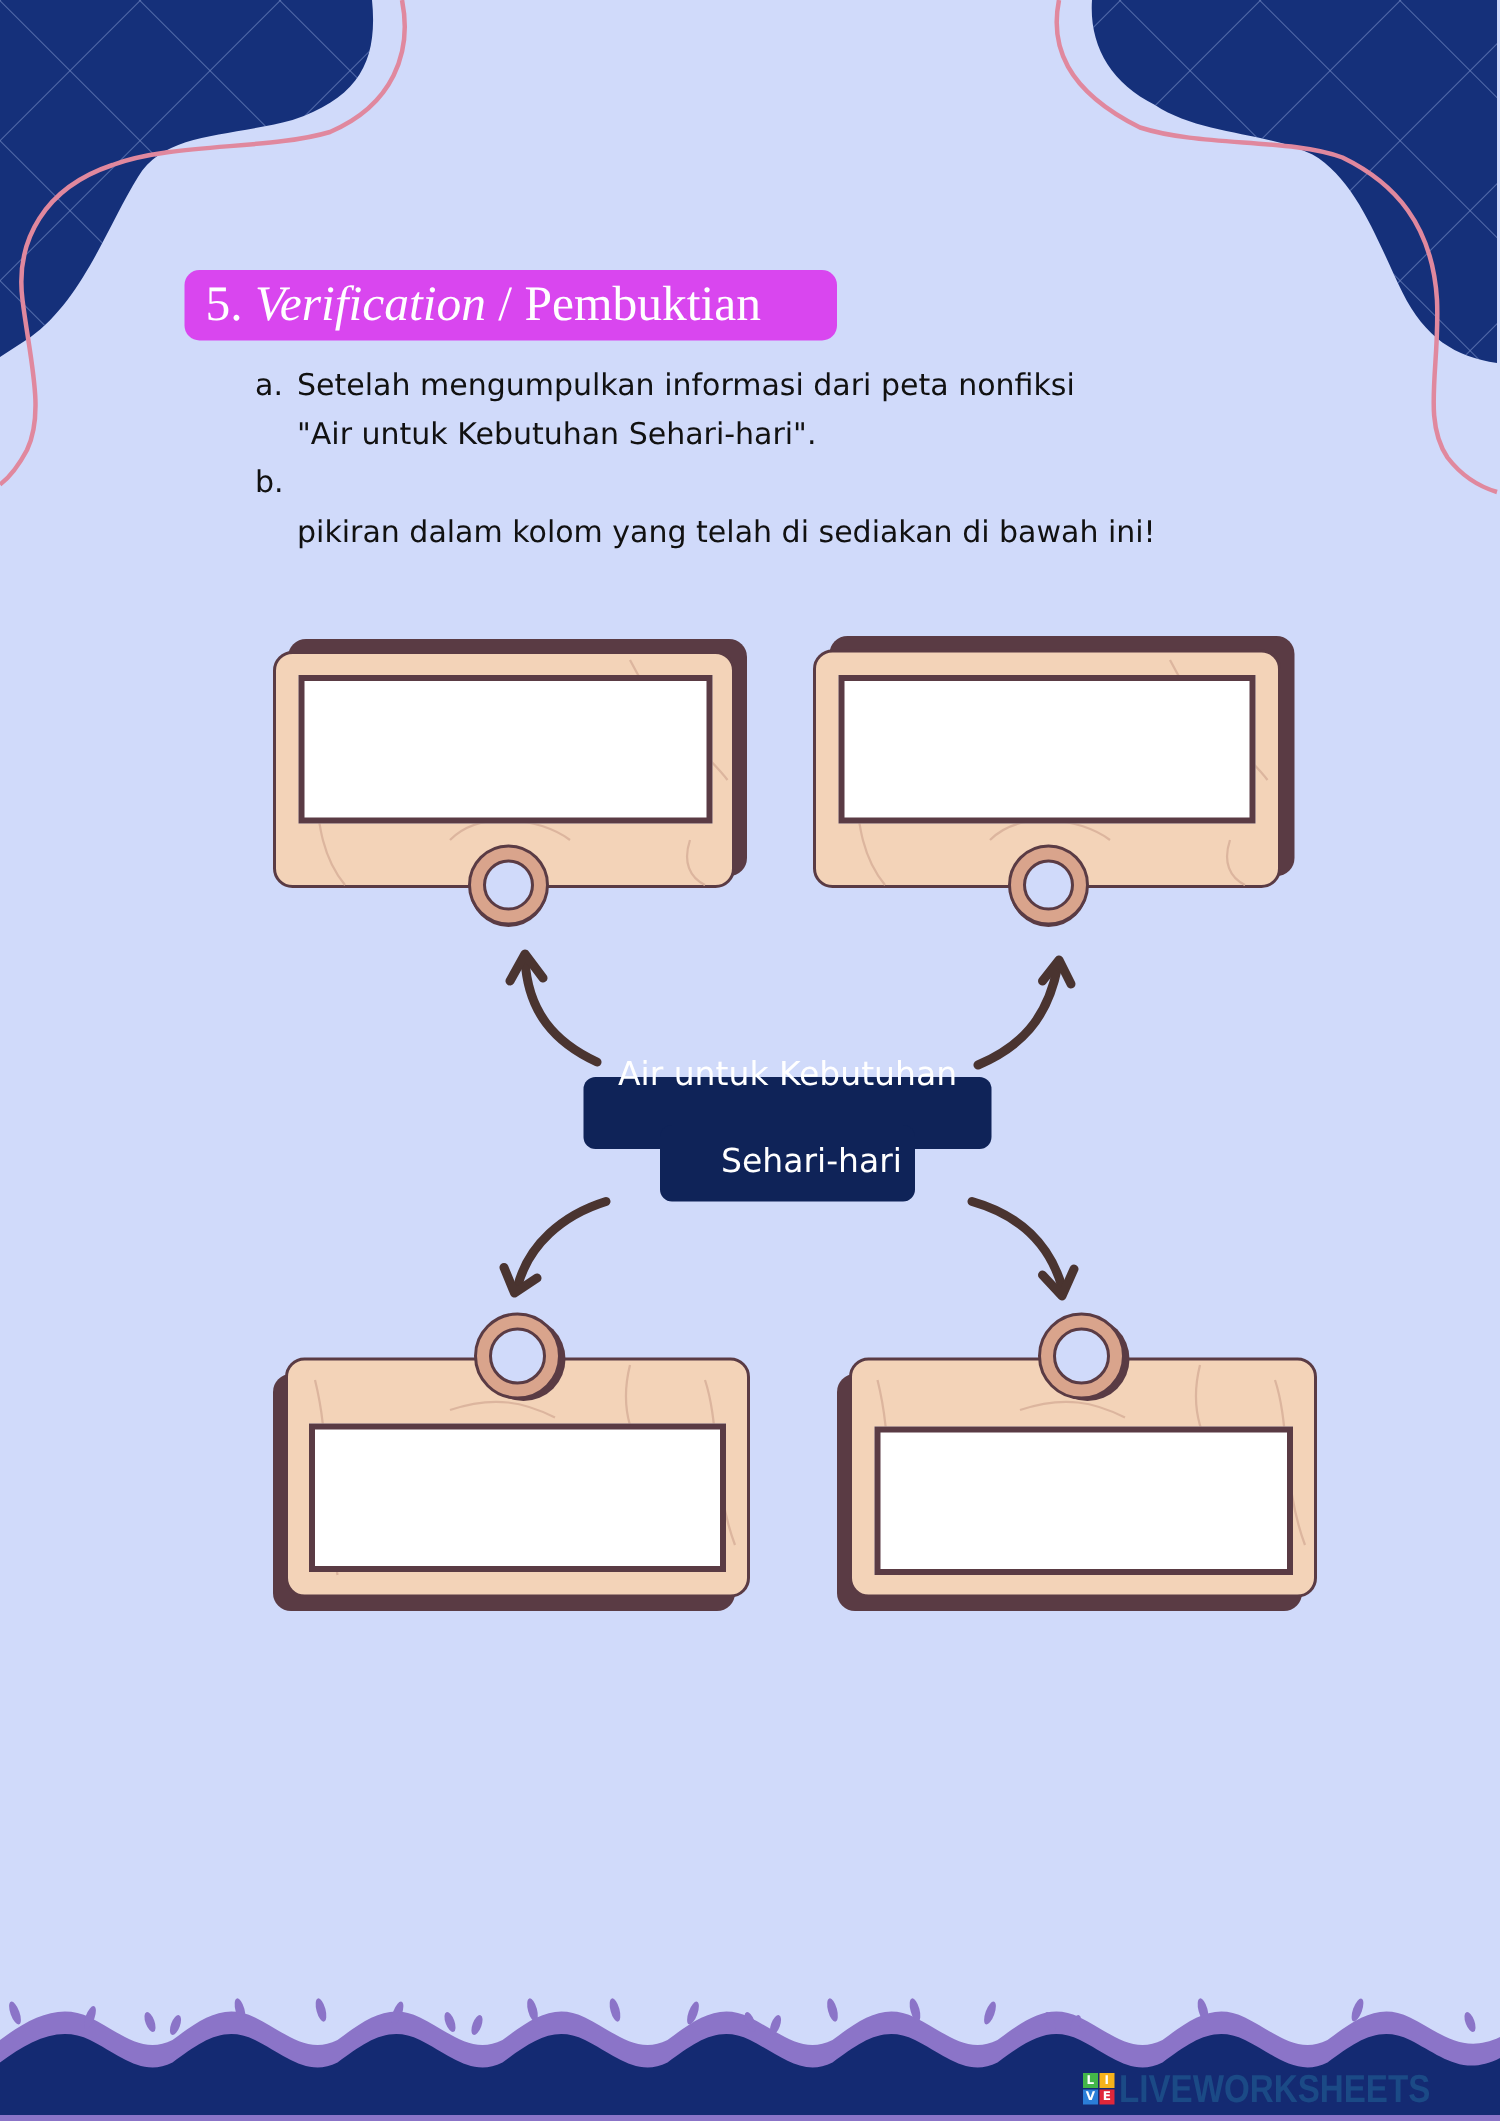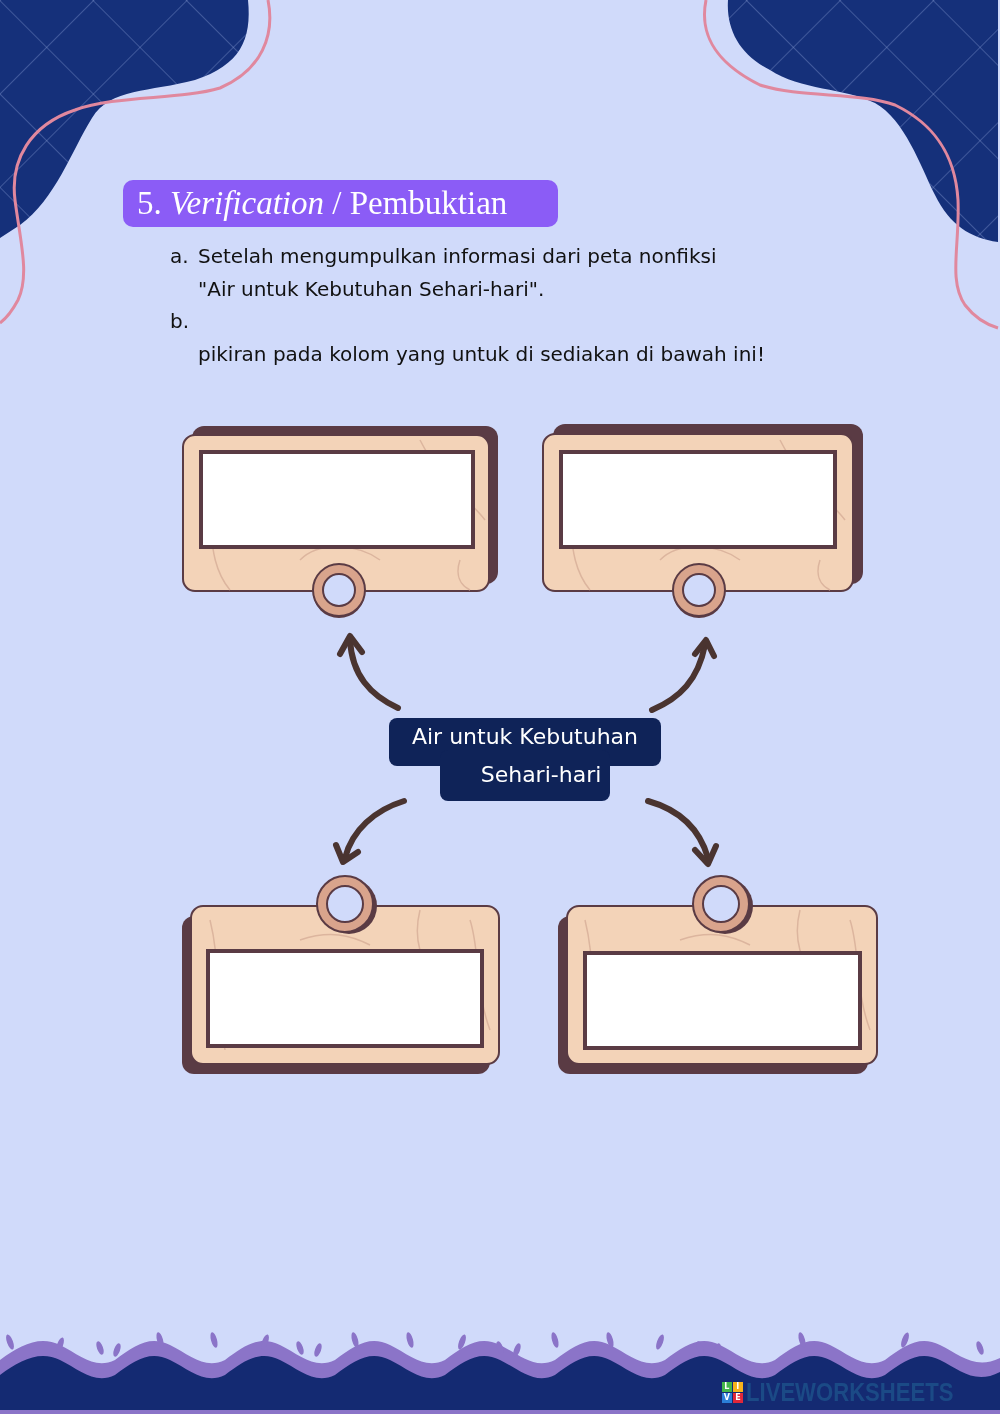--- a/index.html
+++ b/index.html
@@ -1,21 +1,21 @@
 <!DOCTYPE html>
 <html><head>
 <meta charset="utf-8">
 <style>
   * { box-sizing: border-box; margin: 0; padding: 0; }
   html, body { width: 1000px; height: 1414px; overflow: hidden; }
   body { background: #d0dafa; position: relative; font-family: "DejaVu Sans", sans-serif; }
   .deco { position: absolute; left: 0; top: 0; width: 1000px; height: 1414px; }
   .title-badge {
     position: absolute; left: 123px; top: 180px; width: 435px; height: 47px;
-    background: #8b5cf6; border-radius: 10px; color: #fff;
+    background: #d946ef; border-radius: 10px; color: #fff;
     font-family: "Liberation Serif", serif; font-size: 33px; line-height: 47px;
     padding-left: 14px; white-space: nowrap;
   }
   .title-badge .it { font-style: italic; }
   .instructions {
     position: absolute; left: 170px; top: 240px; width: 660px;
     font-family: "DejaVu Sans", sans-serif; font-size: 20px; color: #111;
     line-height: 32.5px;
   }
   .instructions .line { display: flex; }
@@ -154,25 +154,25 @@
 
 <div class="instructions">
   <div class="line">
     <span class="mark">a.</span>
     <span>Setelah mengumpulkan informasi dari peta nonfiksi</span>
   </div>
   <div class="cont">"Air untuk Kebutuhan Sehari-hari".</div>
   <div class="line">
     <span class="mark">b.</span>
   </div>
-  <div class="cont">pikiran pada kolom yang untuk di sediakan di bawah ini!</div>
+  <div class="cont">pikiran dalam kolom yang telah di sediakan di bawah ini!</div>
 </div>
 
 <div class="center-label">
-  <div class="center-text" style="left:389px; top:724px; width:272px;">Air untuk Kebutuhan</div>
+  <div class="center-text" style="left:389px; top:704px; width:272px;">Air untuk Kebutuhan</div>
   <div class="center-text" style="left:440px; top:762px; width:202px;">Sehari-hari</div>
 </div>
 
 <textarea class="answer" style="left: 199px; top: 450px; width: 276px; height: 99px;" value=""></textarea>
 <textarea class="answer" style="left: 559px; top: 450px; width: 278px; height: 99px;" value=""></textarea>
 <textarea class="answer" style="left: 206px; top: 949px; width: 278px; height: 99px;" value=""></textarea>
 <textarea class="answer" style="left: 583px; top: 951px; width: 279px; height: 99px;" value=""></textarea>
 
 <div class="watermark">
   <div class="wm-logo">

